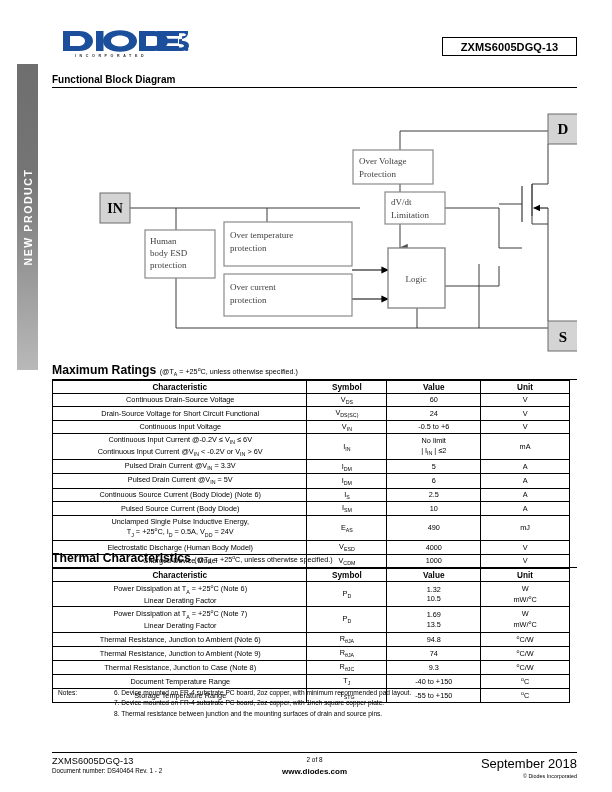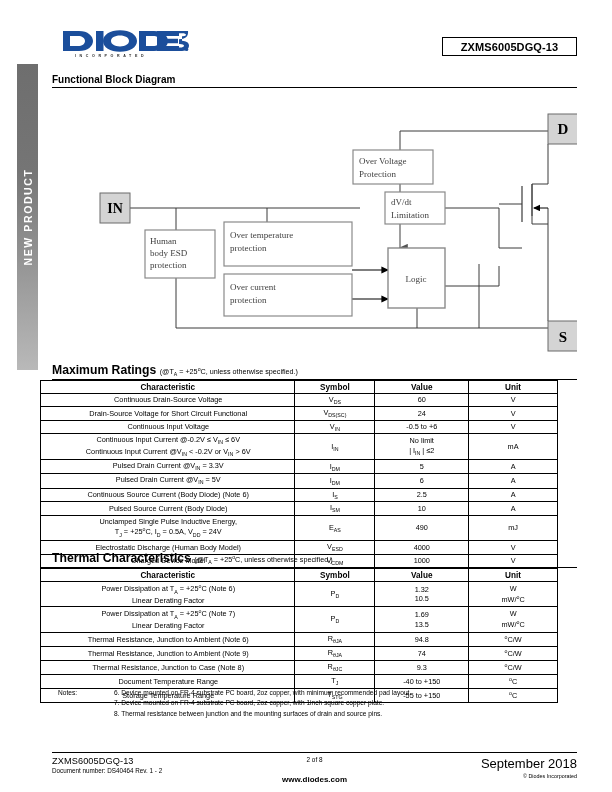--- a/index.html
+++ b/index.html
@@ -83,21 +83,21 @@
   
   #block-diagram {
     position: absolute;
     left: 52px; top: 96px; width: 525px; height: 256px;
   }
   #block-diagram svg { display:block; }
 
   
   table.spec {
     position: absolute;
-    left: 40px; width: 518px;
+    left: 52px; width: 518px;
     border-collapse: collapse;
     font-size: 7.3px;
     padding-left: 23px;
   }
   table.spec th, table.spec td {
     border: 0.8px solid #000;
     padding: 1px 2px;
     vertical-align: middle;
   }
   table.spec thead th {
@@ -132,21 +132,21 @@
   #footer {
     position: absolute;
     left: 52px; top: 752px; width: 525px; height: 30px;
   }
   #footer .rule { border-top: 0.9px solid #000; width:100%; position:absolute; top:0; }
   #footer .fl { position:absolute; left:0; top:4px; }
   #footer .fl .pn { font-size: 9.2px; letter-spacing: 0.1px; }
   #footer .fl .doc { font-size: 6.3px; margin-top: 1px; }
   #footer .fc { position:absolute; left:0; right:0; top:4px; text-align:center; }
   #footer .fc .page { font-size: 6.4px; }
-  #footer .fc .url { font-size: 8px; font-weight: bold; margin-top: 12px; }
+  #footer .fc .url { font-size: 8px; font-weight: bold; margin-top: 4px; }
   #footer .fr { position:absolute; right:0; top:4px; text-align:right; }
   #footer .fr .date { font-size: 13px; }
   #footer .fr .copy { font-size: 5.4px; margin-top: 1.5px; }
 </style>
 </head>
 <body>
 
 <div id="new-product-banner">
   <span class="label">NEW PRODUCT</span>
 </div>

